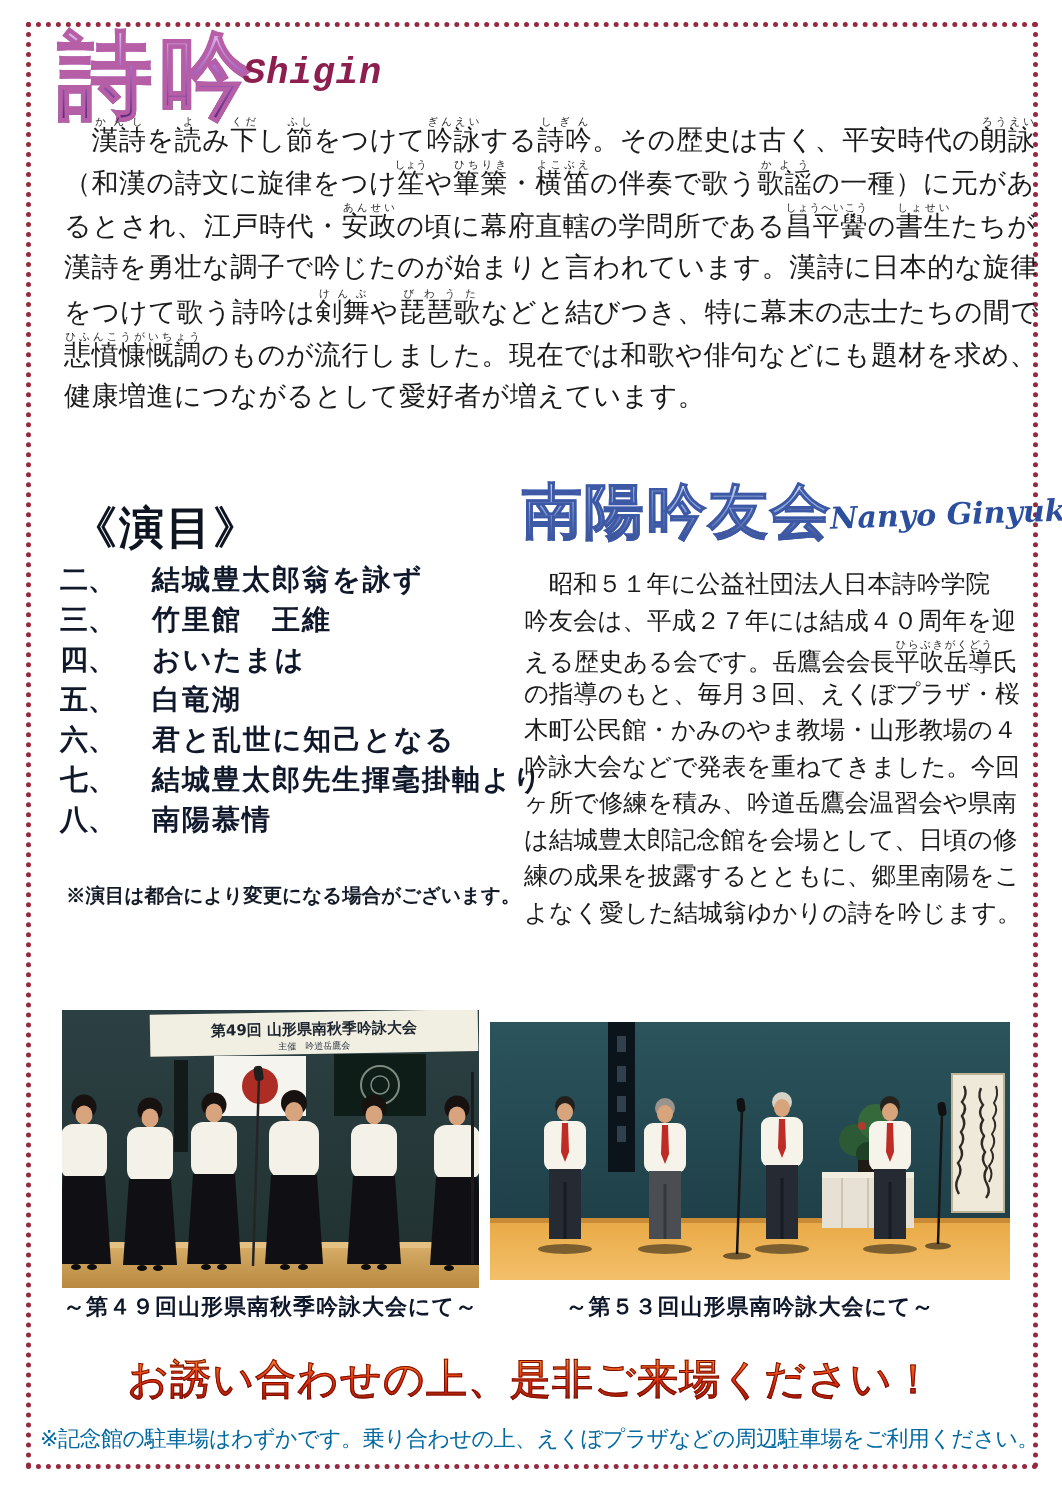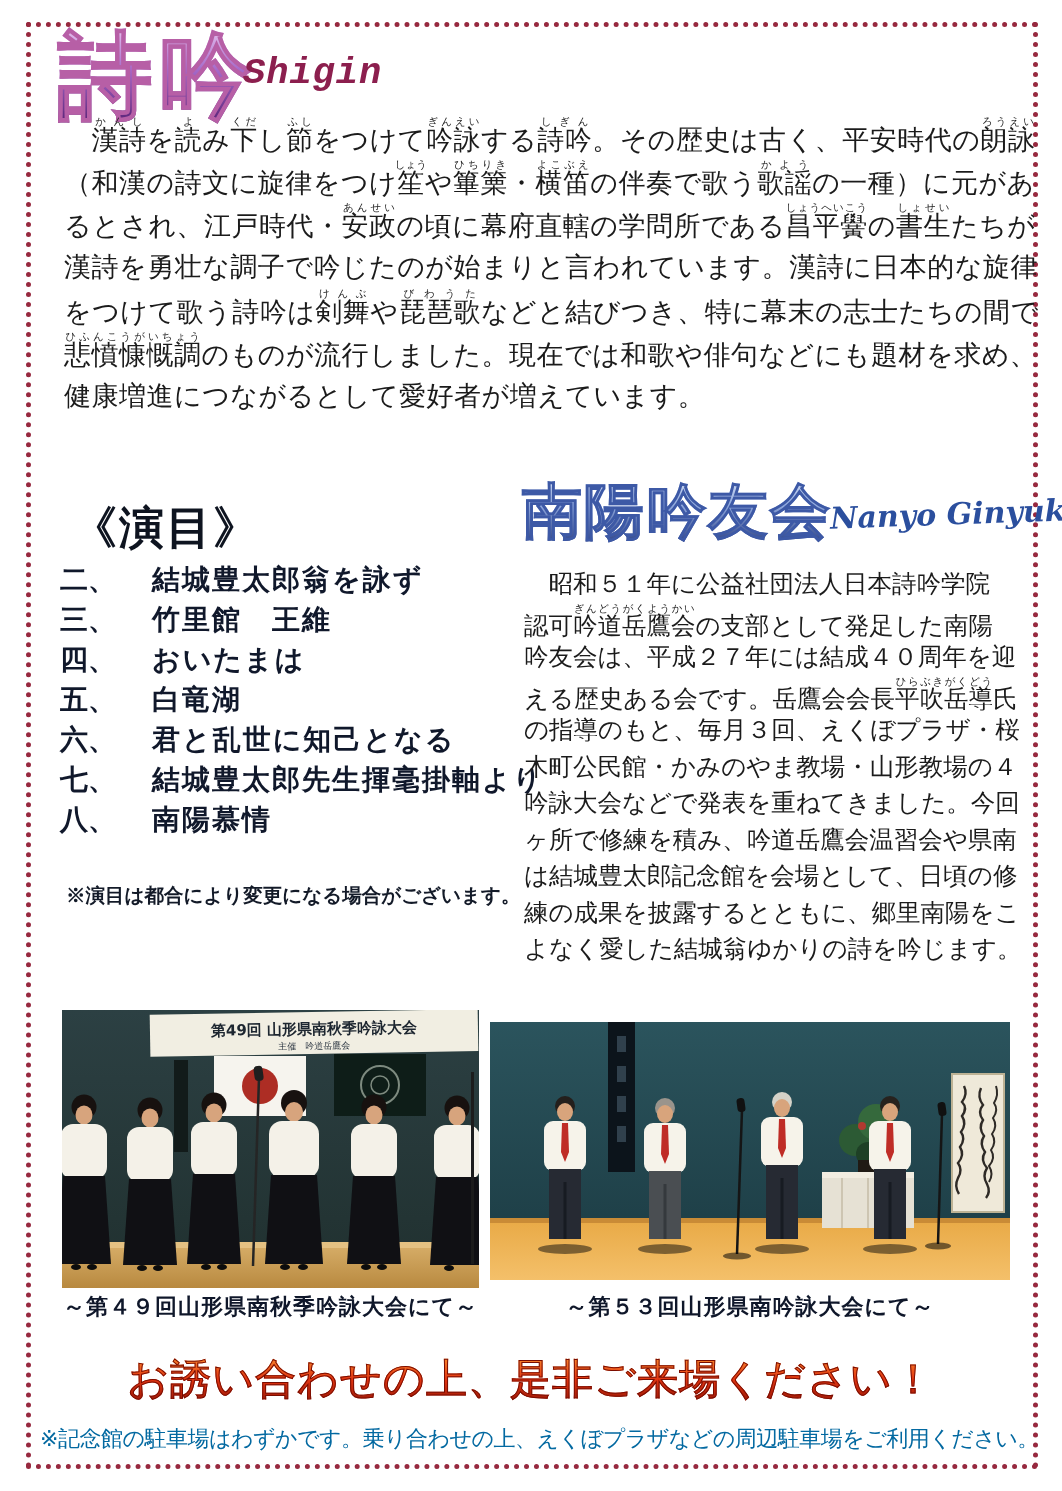--- a/index.html
+++ b/index.html
@@ -109,21 +109,20 @@
     <div class="program-row"><span class="program-no">六、</span><span class="program-title">君と乱世に知己となる</span></div>
     <div class="program-row"><span class="program-no">七、</span><span class="program-title">結城豊太郎先生揮毫掛軸より</span></div>
     <div class="program-row"><span class="program-no">八、</span><span class="program-title">南陽慕情</span></div>
   </div>
 <div class="program-note">※演目は都合により変更になる場合がございます。</div>
 
 <div class="group-title">南陽吟友会</div>
 <div class="group-subtitle">Nanyo Ginyukai</div>
 <div class="group-para">
     <div class="gline">　昭和５１年に公益社団法人日本詩吟学院</div>
-    <div class="gline">認可<ruby>吟道岳鷹会<rt>ぎんどうがくようかい</rt></ruby>の支部として発足した南陽</div>
     <div class="gline">吟友会は、平成２７年には結成４０周年を迎</div>
     <div class="gline">える歴史ある会です。岳鷹会会長<ruby>平吹岳導<rt>ひらぶきがくどう</rt></ruby>氏</div>
     <div class="gline">の指導のもと、毎月３回、えくぼプラザ・桜</div>
     <div class="gline">木町公民館・かみのやま教場・山形教場の４</div>
     <div class="gline">吟詠大会などで発表を重ねてきました。今回</div>
     <div class="gline">ヶ所で修練を積み、吟道岳鷹会温習会や県南</div>
     <div class="gline">は結城豊太郎記念館を会場として、日頃の修</div>
     <div class="gline">練の成果を披露するとともに、郷里南陽をこ</div>
     <div class="gline">よなく愛した結城翁ゆかりの詩を吟じます。</div>
   </div>

